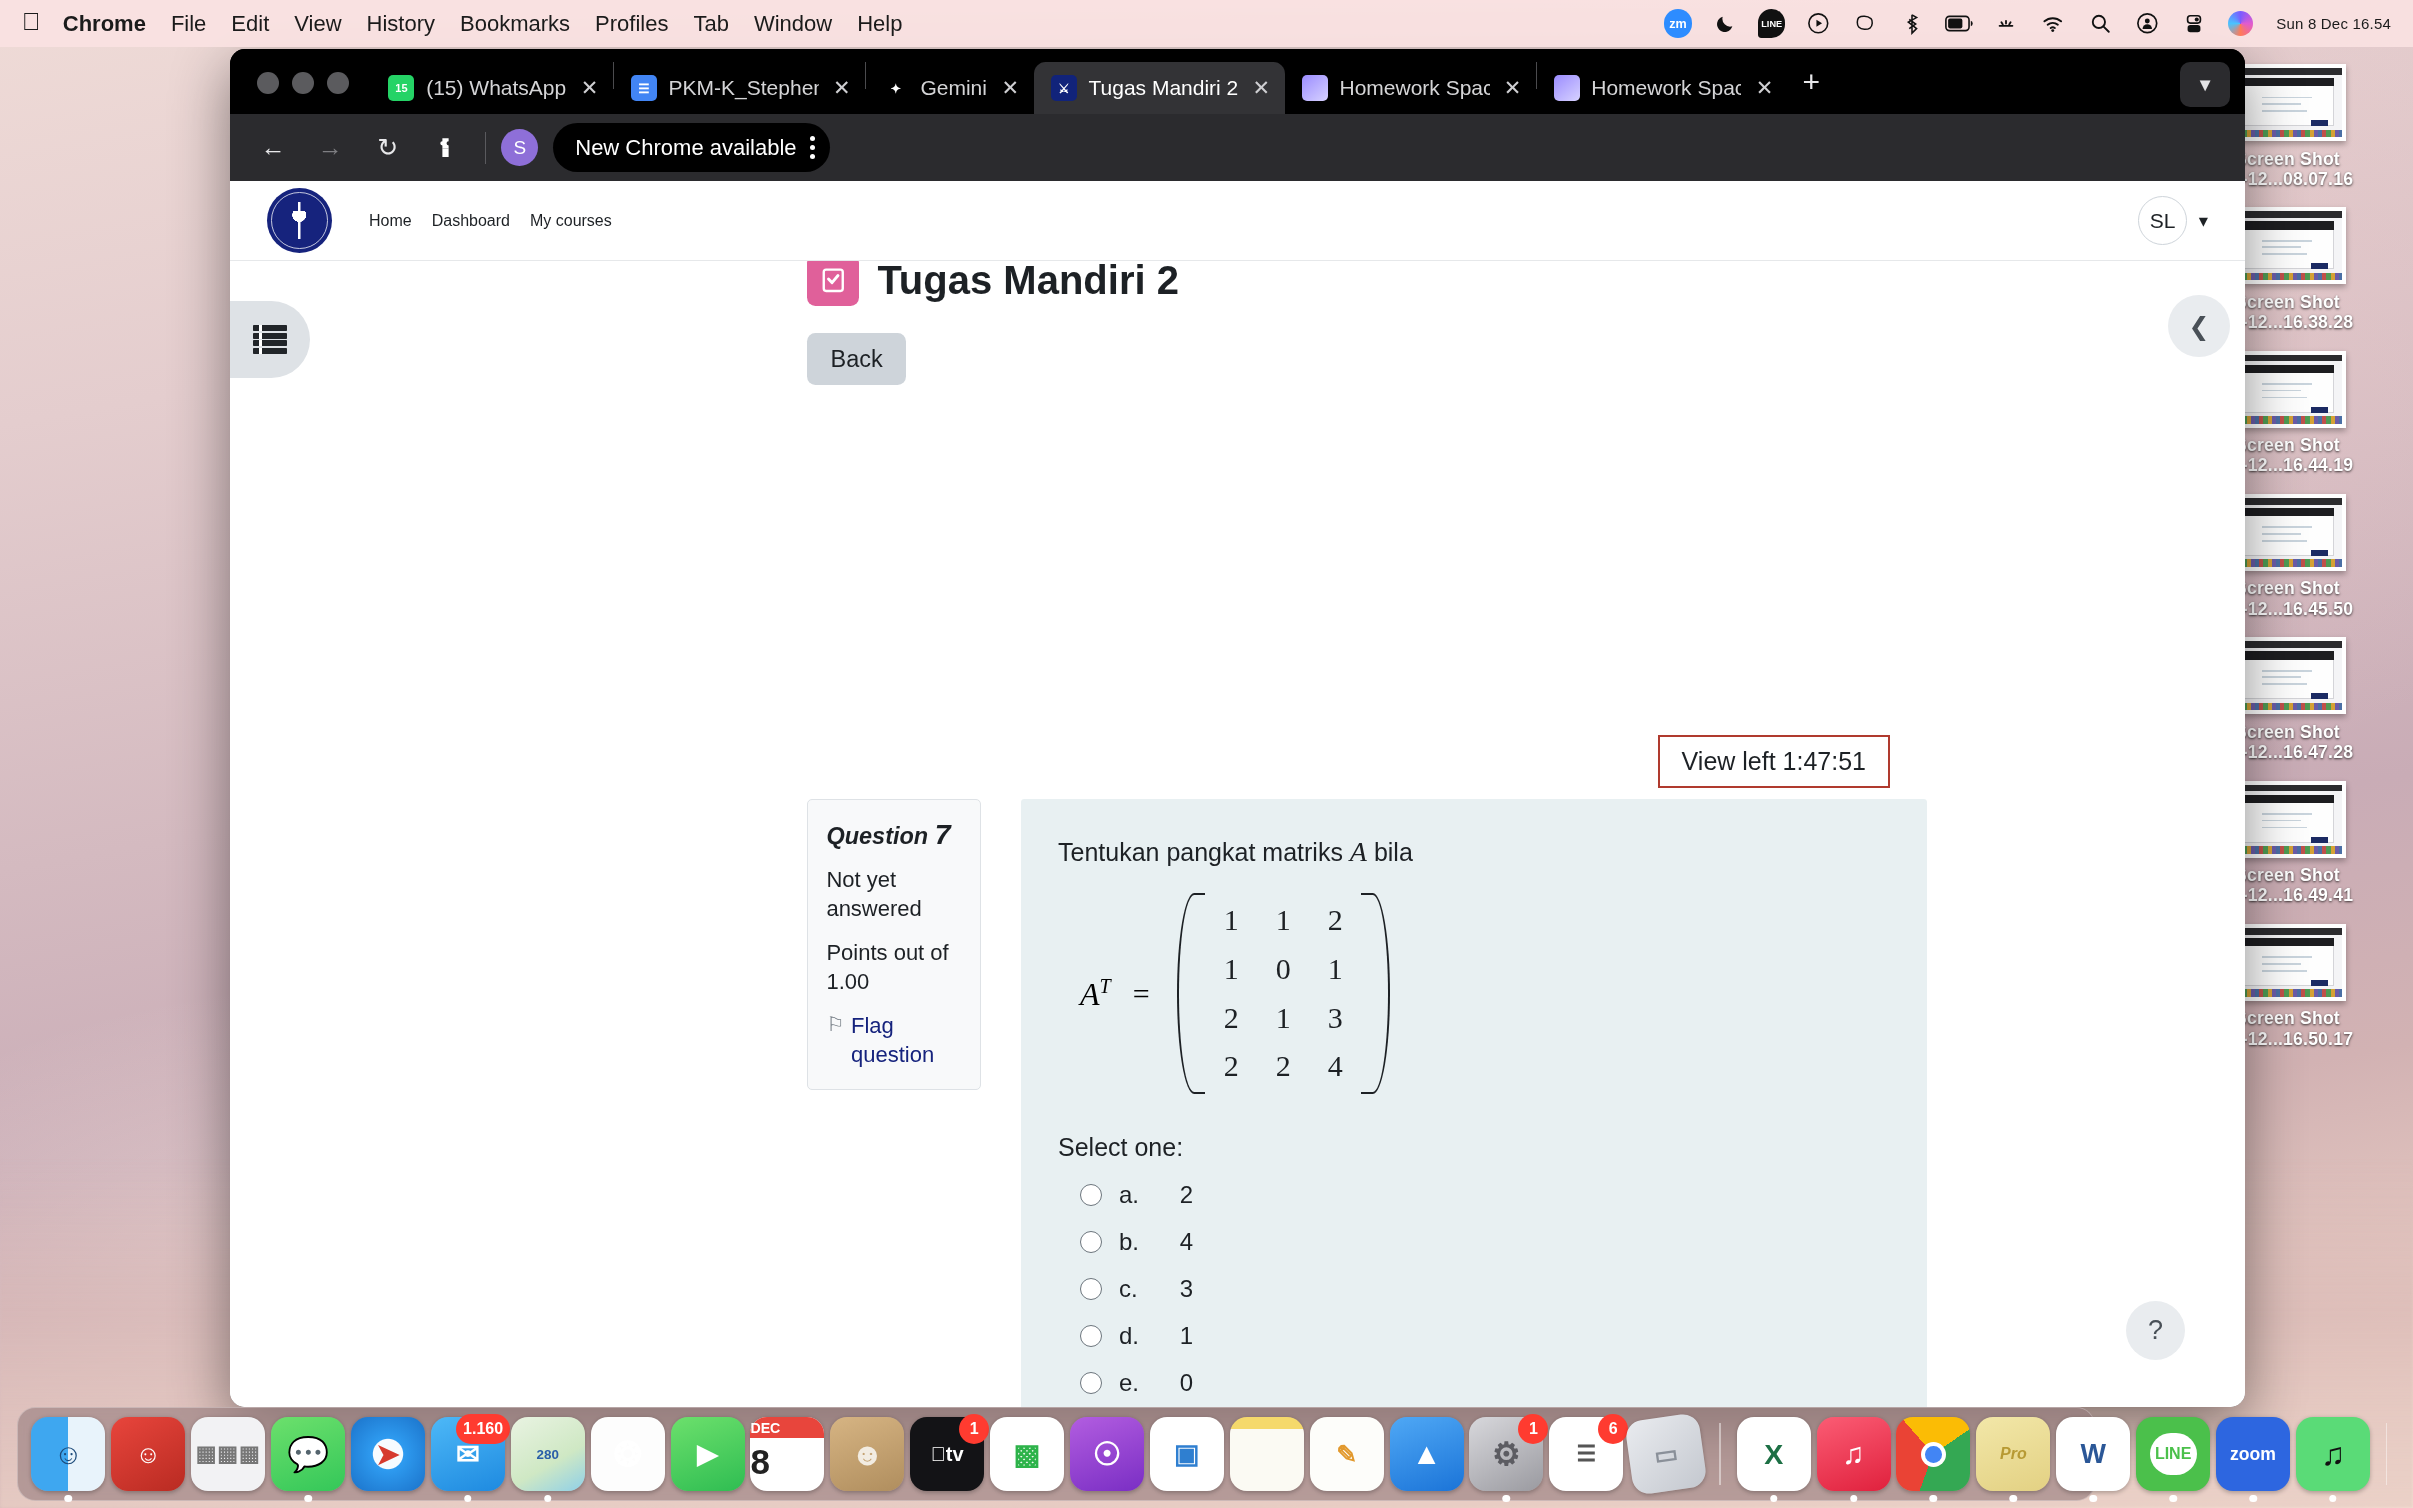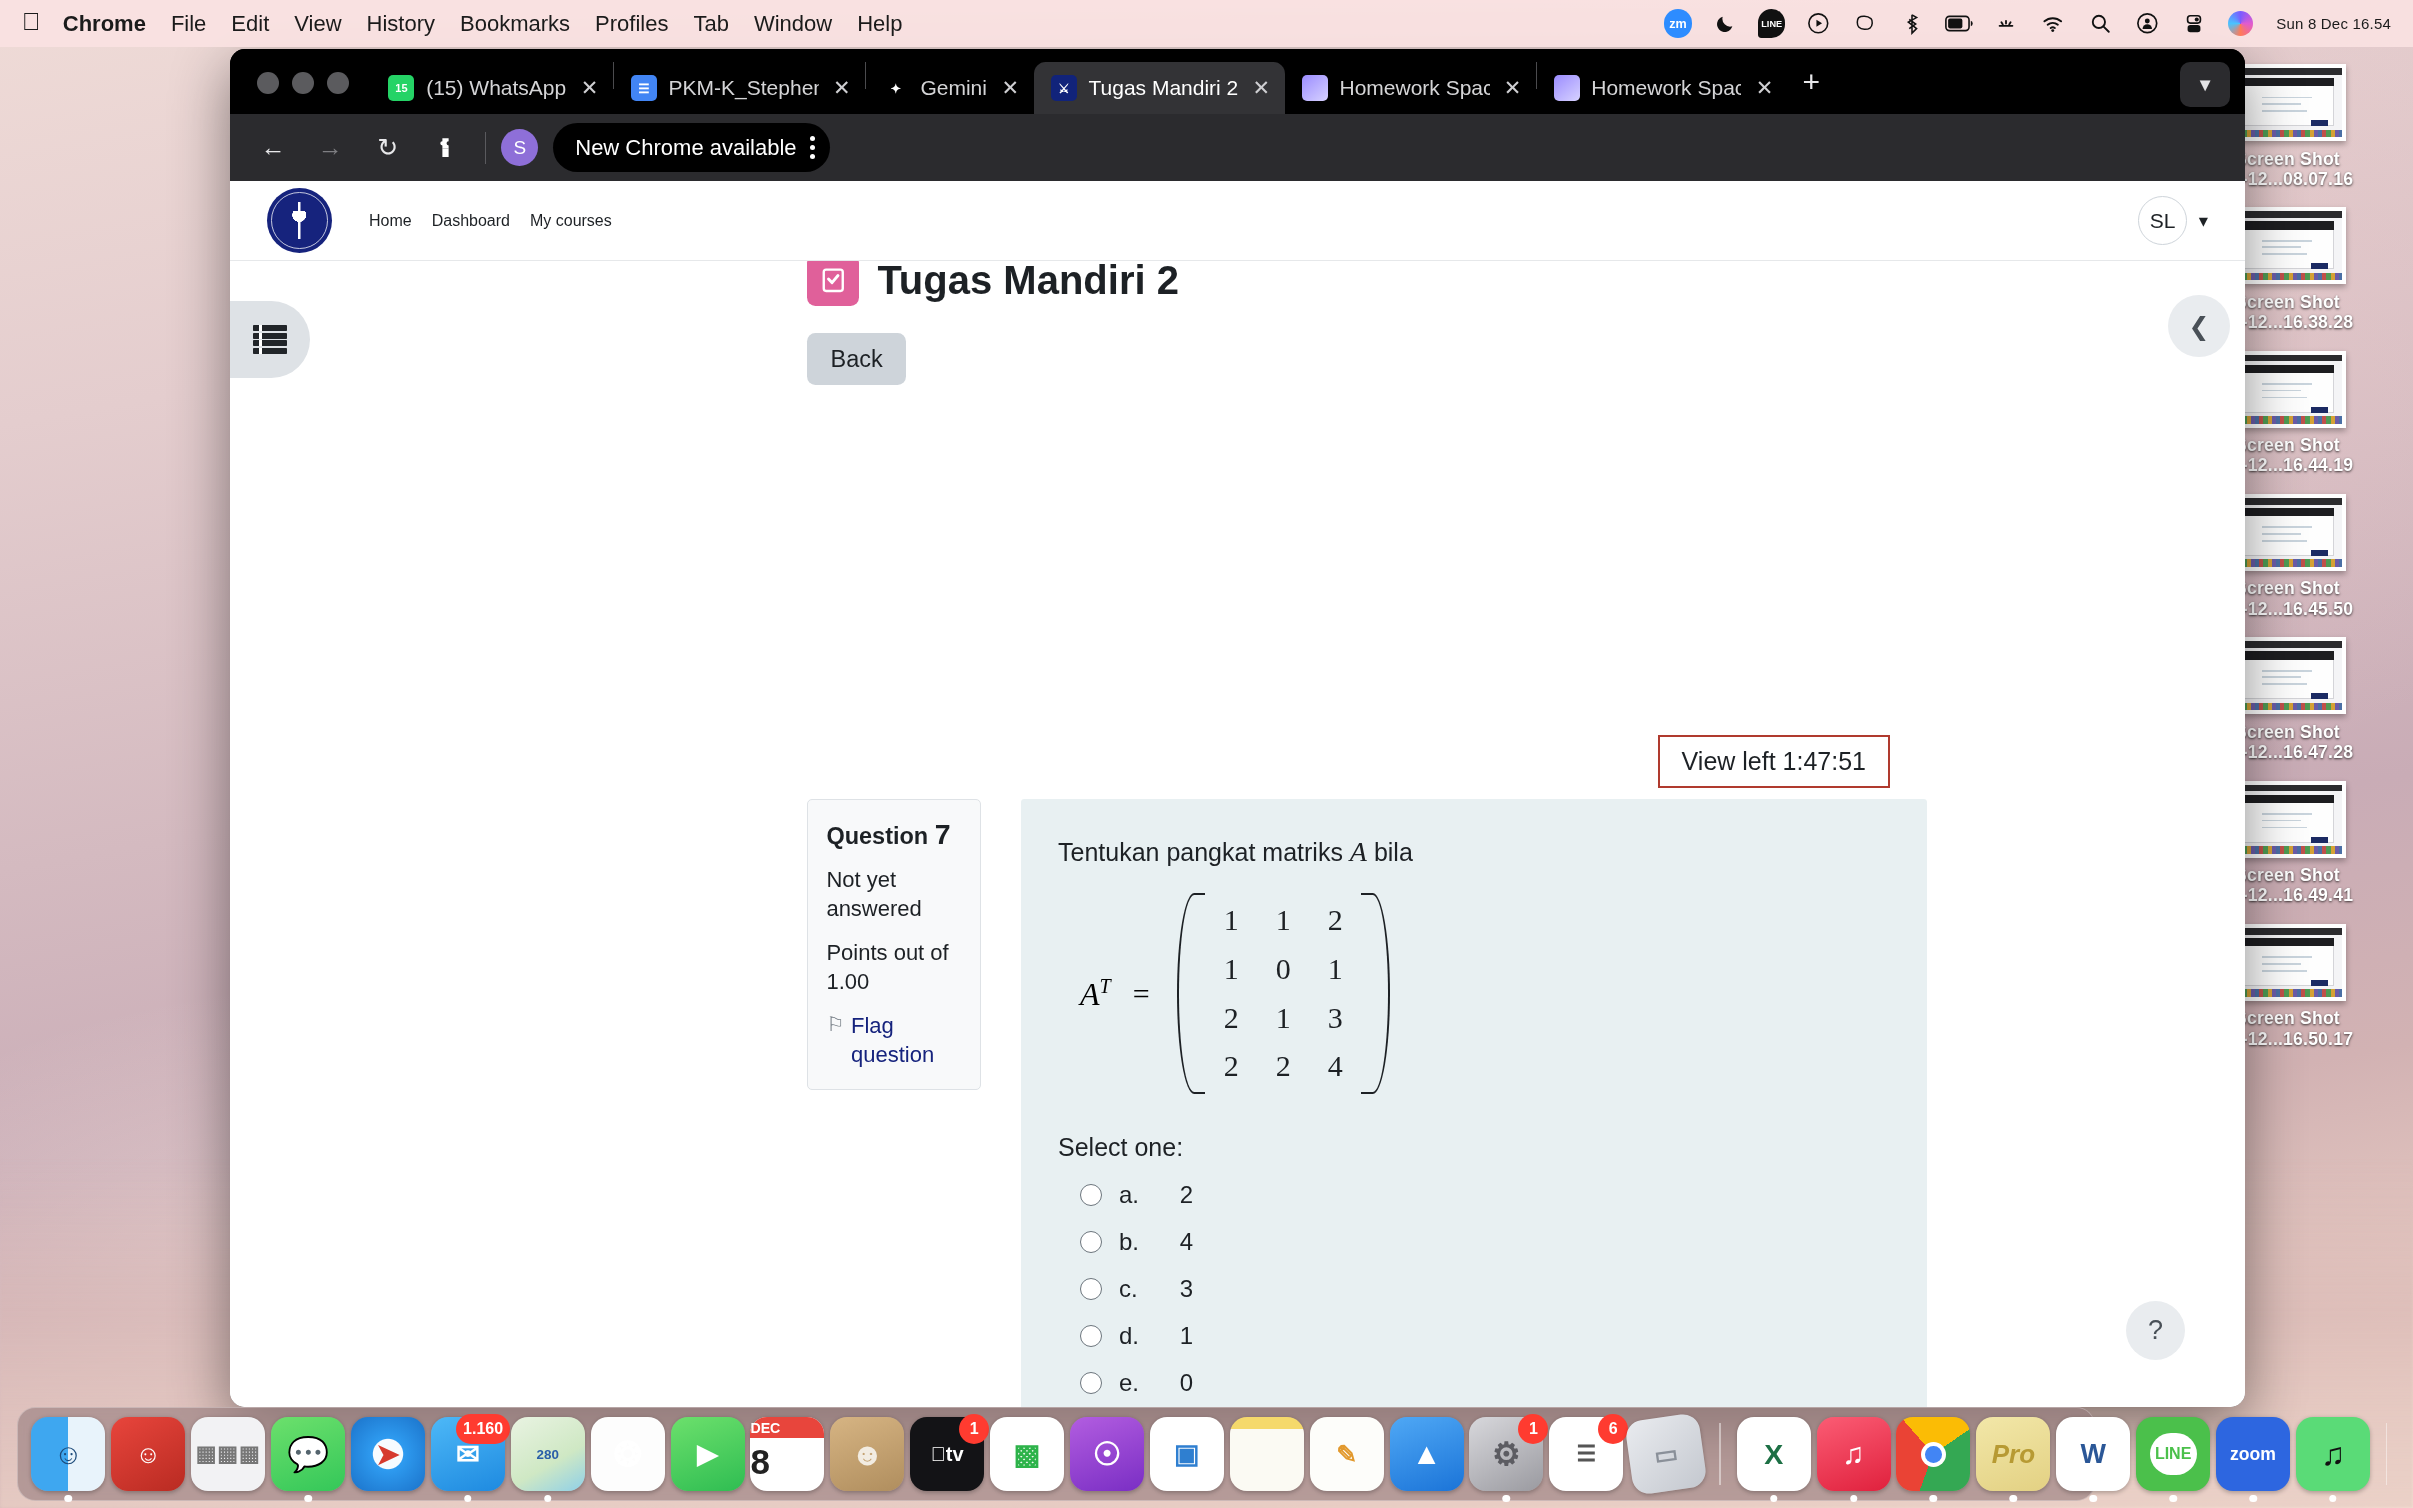--- a/index.html
+++ b/index.html
@@ -136,21 +136,21 @@
   #act-icon { width:52px; height:52px; border-radius:8.4px; background:#e0609a; display:flex; align-items:center; justify-content:center; flex:0 0 auto;}
   #act-icon svg{width:28.5px;height:28.5px;}
   #page-title { font-size:40px; font-weight:bold; color:#1d2125; white-space:nowrap;}
   #back-btn { margin:22px 0 0 577px; display:inline-flex; align-items:center; justify-content:center;
      background:#ced4da; color:#1d2125; border-radius:8.4px; height:52px; padding:0 23.5px; font-size:23.5px;}
   #timer { position:absolute; right:355px; top:474px; border:2.5px solid #b03a2e; background:#fff;
      padding:10px 22px; font-size:25px; color:#1d2125;}
 
   #qwrap { position:absolute; left:577px; top:538px; right:318px; display:flex; gap:40px; align-items:flex-start;}
   #qinfo { width:174px; flex:0 0 auto; background:#f8f9fa; border:0.8px solid #dee2e6; border-radius:5px; padding:18.4px 18.4px 20px;}
-  #qinfo .qh { font-size:23.5px; font-weight:bold; color:#1d2125; margin-bottom:13.4px;}
+  #qinfo .qh { font-size:23.5px; font-weight:bold; color:#1d2125; margin-bottom:13.4px;font-style:italic;}
   #qinfo .qh .num { font-size:28.5px; }
   #qinfo .ln { font-size:22px; color:#1d2125; line-height:1.32; margin-bottom:15px;}
   #qinfo .flag { font-size:22px; color:#16237d; line-height:1.32; display:flex; gap:6.7px; align-items:flex-start;}
   #qinfo .flag .fico{color:#6c757d;font-size:20px;flex:0 0 auto;}
 
   #qbody { flex:1 1 auto; background:#e8f0f2; border-radius:3.4px; padding:37px 37px 47px;}
   .qtext { font-size:25px; color:#1d2125; }
   .qtext .mv { font-family:"Liberation Serif", serif; font-style:italic; font-size:28px;}
   #matrix-row { display:flex; align-items:center; gap:22px; margin:25px 0 8.4px 22px; font-family:"Liberation Serif", serif;}
   #matrix-row .lhs { font-size:32px; font-style:italic; position:relative;}
@@ -693,21 +693,21 @@
       <span style="font-size:30px;color:#fff">♫</span>
       <span class="dot"></span>
     </div>
     <div class="dk" style="background:conic-gradient(from 200deg,#ea4335 0 33%,#fbbc05 33% 60%,#34a853 60% 100%);">
       <span style="width:25px;height:25px;border-radius:50%;background:#fff;display:block;position:relative">
         <span style="position:absolute;inset:4.2px;border-radius:50%;background:#4285f4"></span>
       </span>
       <span class="dot"></span>
     </div>
     <div class="dk" style="background:linear-gradient(160deg,#f2e7a8,#e3d183);">
-      <span style="font-size:26px;color:#b79a33;font-weight:bold;font-style:italic">Pro</span>
+      <span style="font-size:16px;color:#b79a33;font-weight:bold;font-style:italic">Pro</span>
       <span class="dot"></span>
     </div>
     <div class="dk" style="background:#fff;">
       <span style="font-size:27px;color:#2b5797;font-weight:bold">W</span>
       <span class="dot"></span>
     </div>
     <div class="dk" style="background:#4bc04b;">
       <span style="width:47px;height:42px;border-radius:22px;background:#fff;color:#4bc04b;font-size:16px;font-weight:bold;display:flex;align-items:center;justify-content:center">LINE</span>
       <span class="dot"></span>
     </div>

